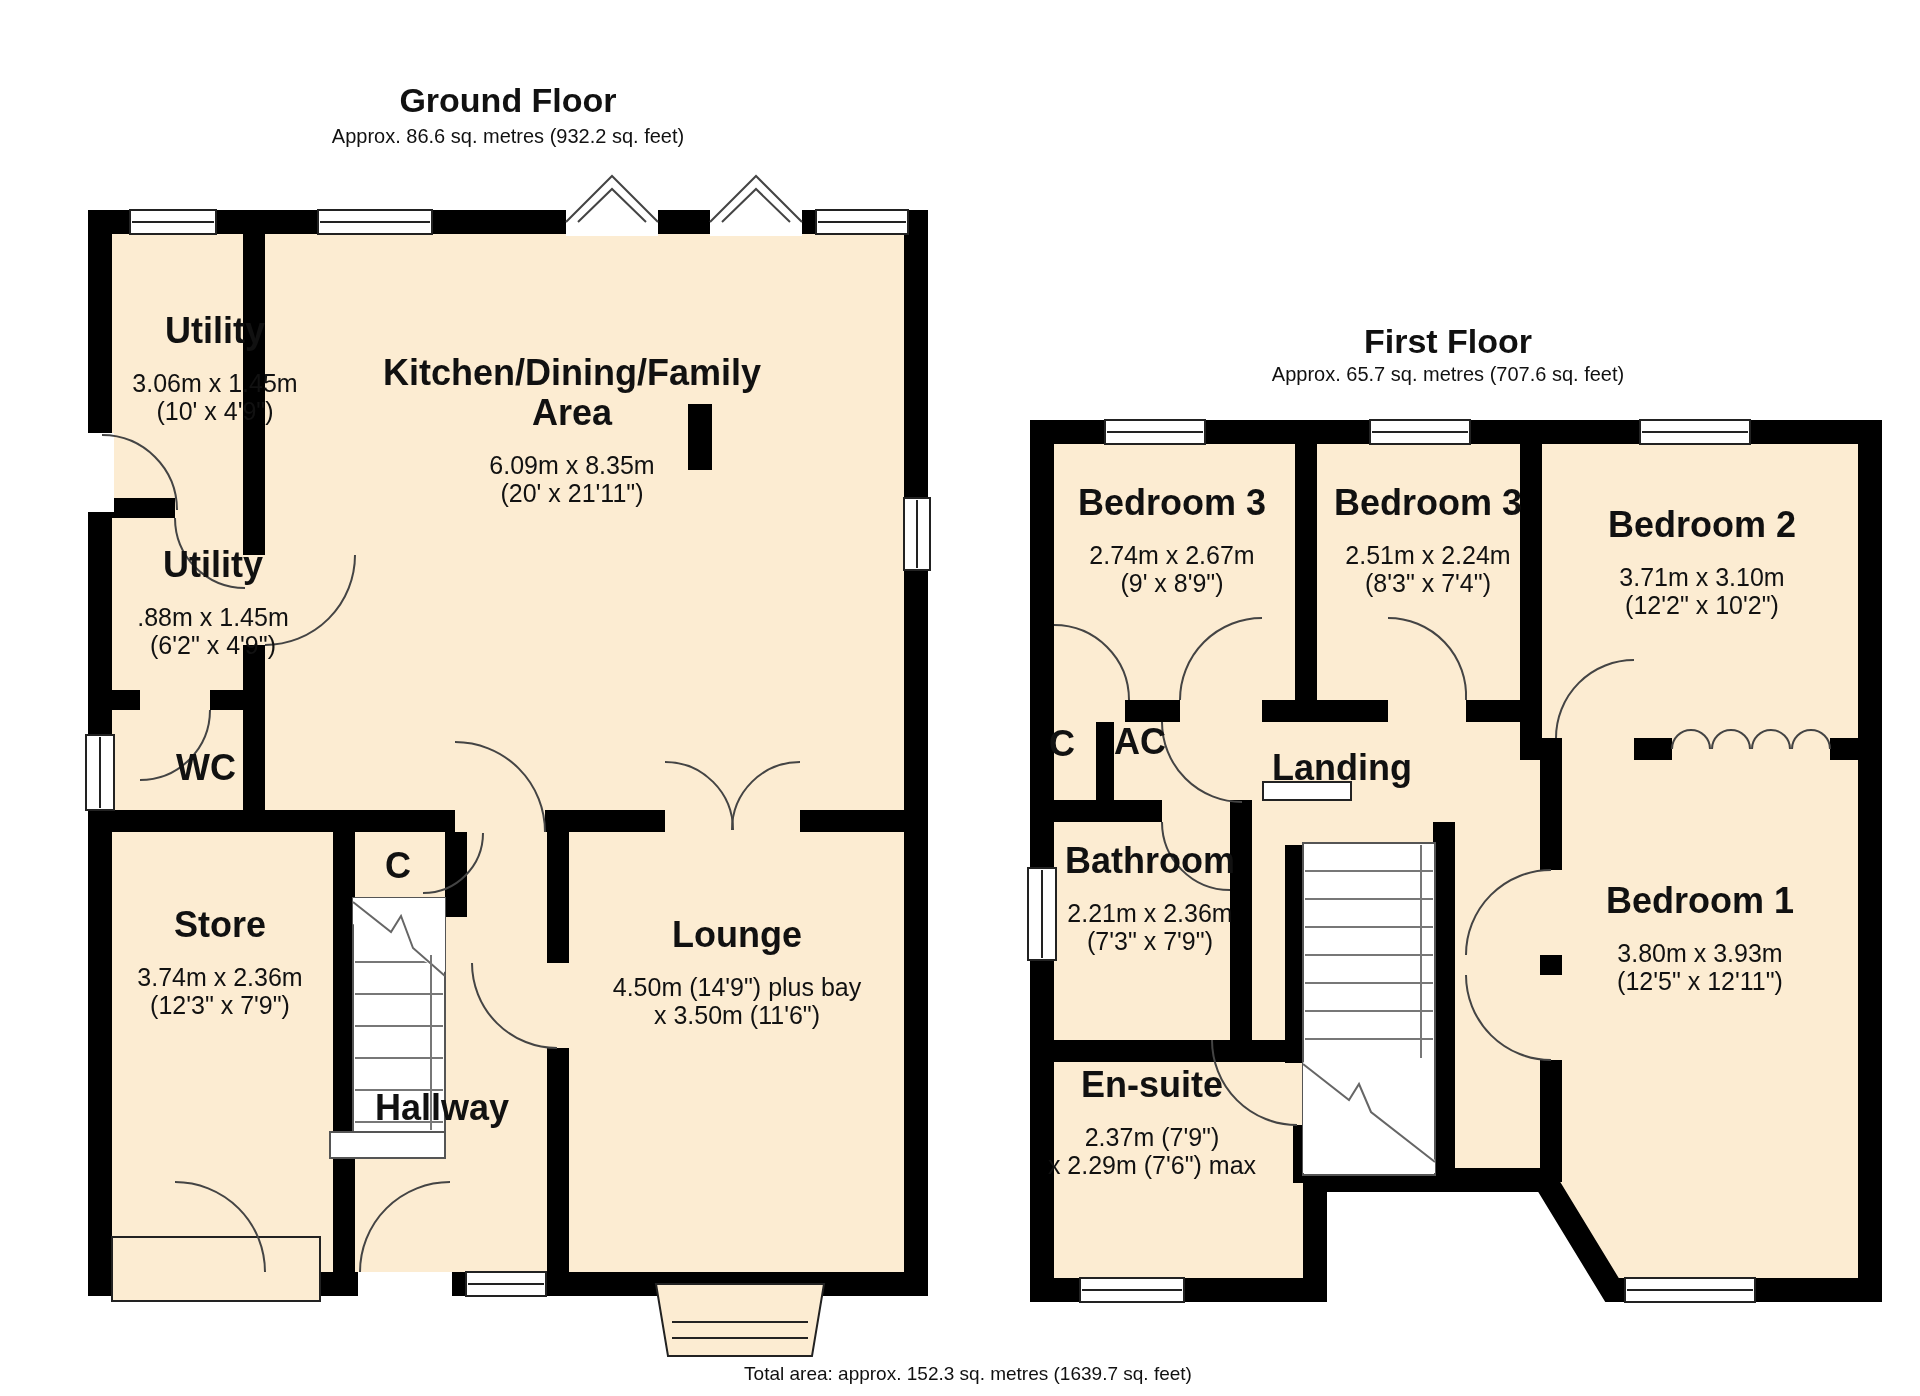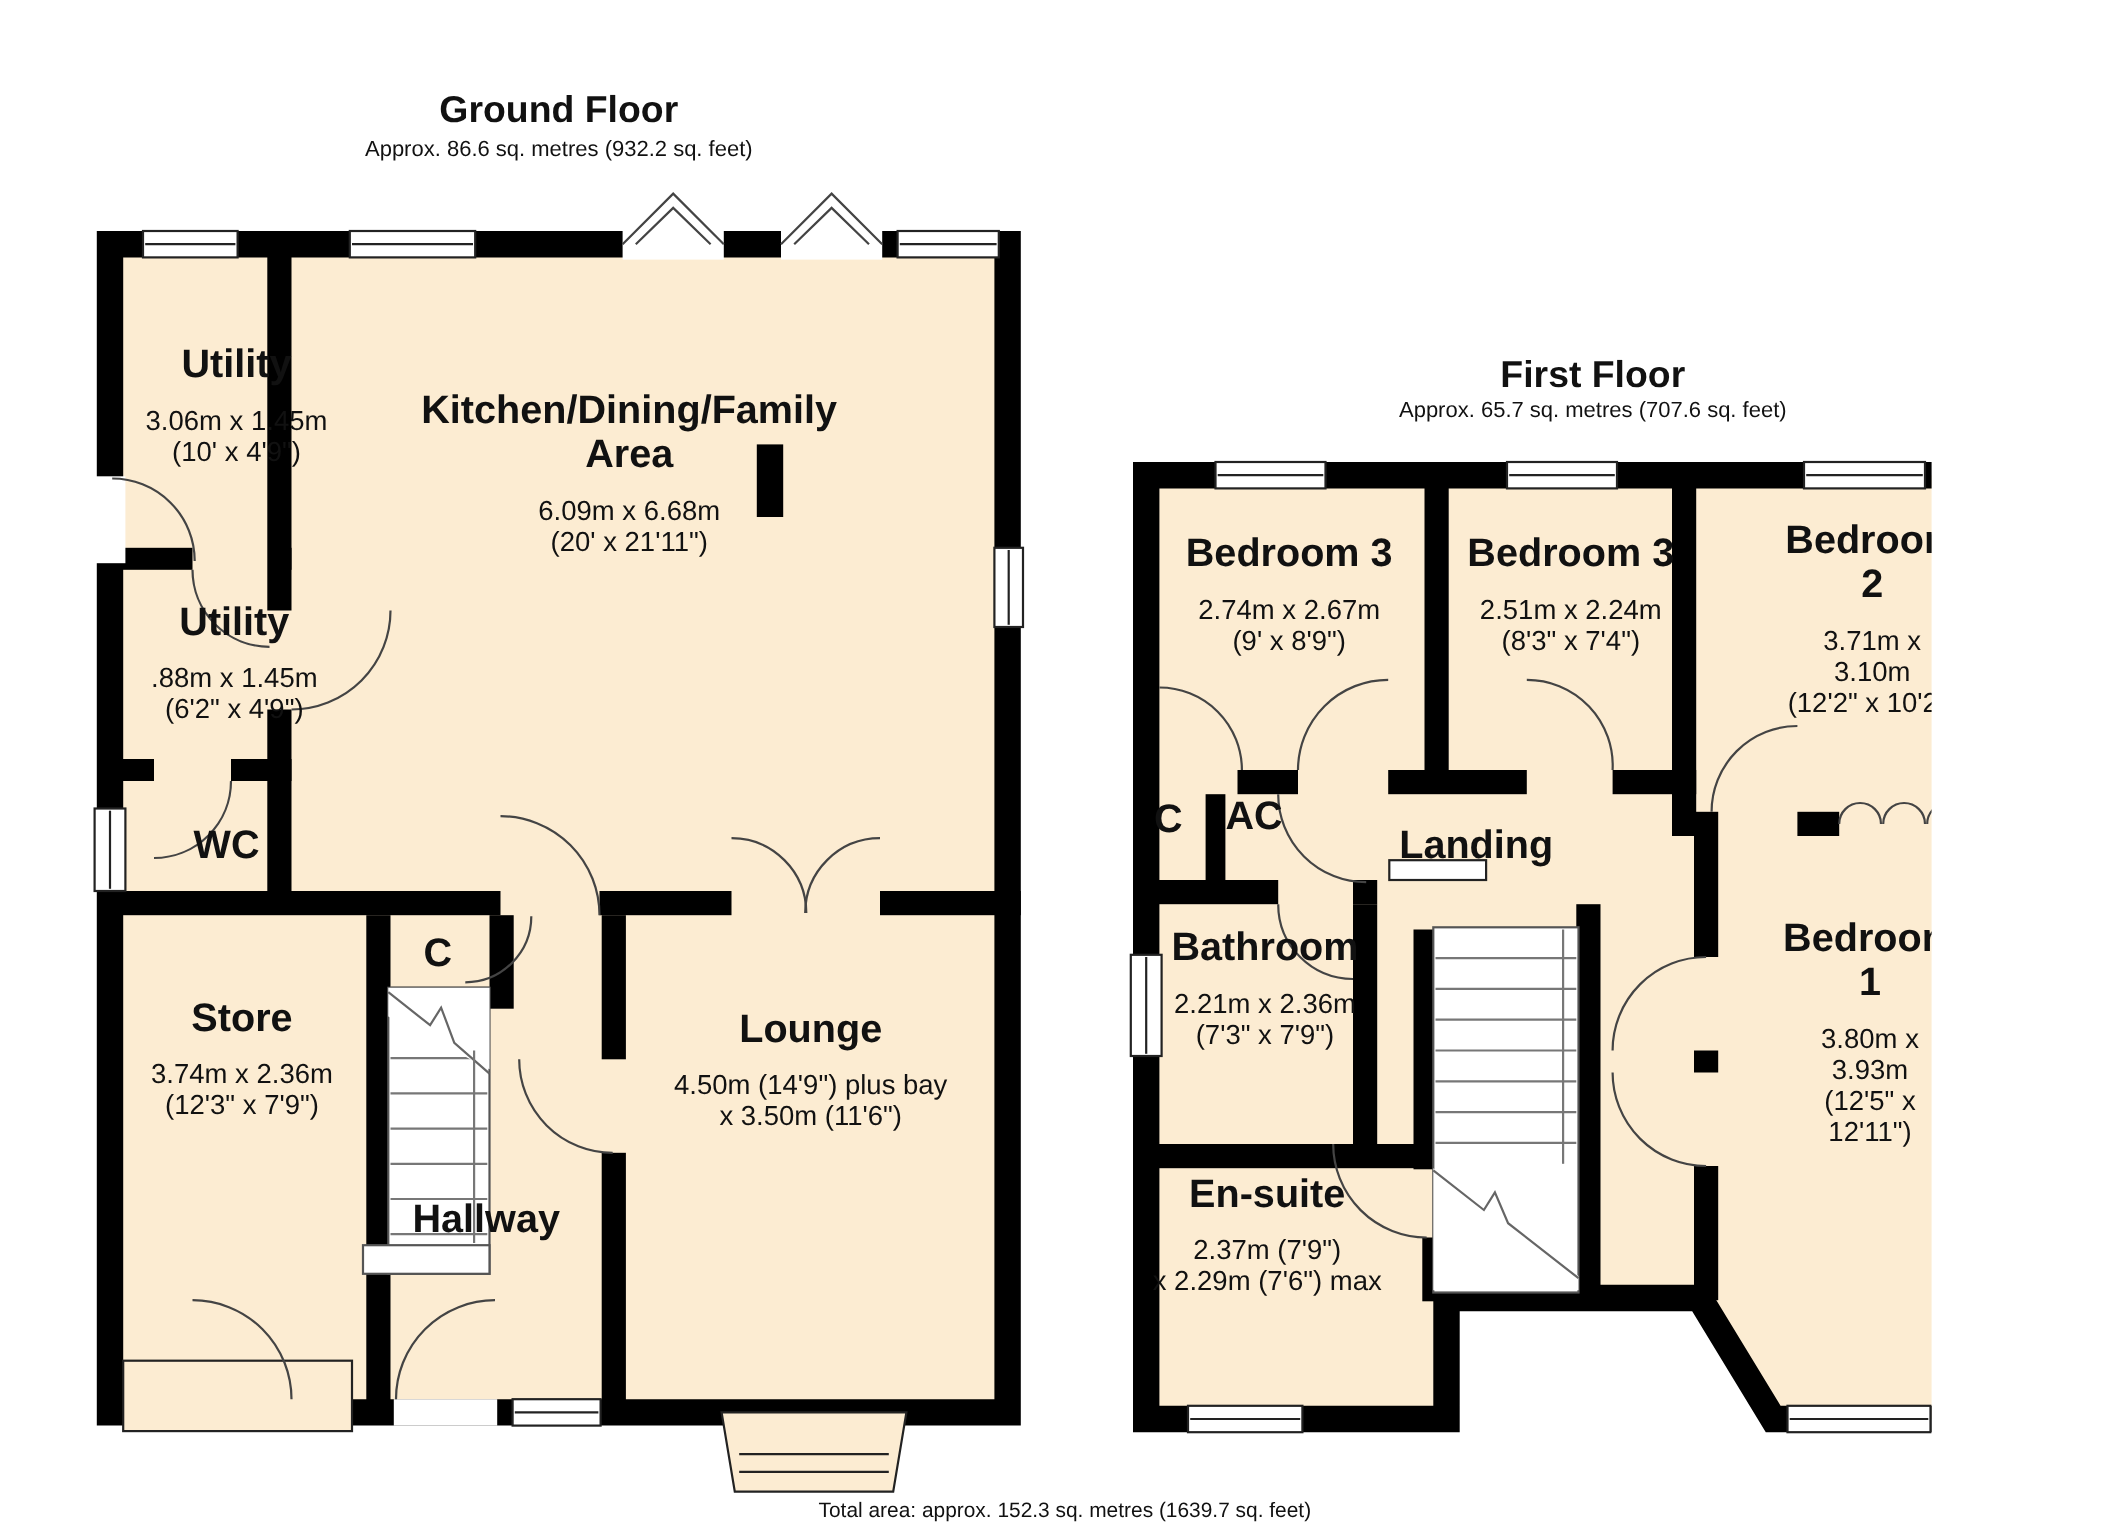--- a/index.html
+++ b/index.html
@@ -4,24 +4,23 @@
 <style>
   :root{
     --wall:#000000;
     --room_fill:#fcecd2;
     --background:#ffffff;
     --text:#111111;
     --thin:#444444;
   }
   html,body{margin:0;padding:0;background:var(--background);}
   #canvas{
-    position:relative;width:1716px;height:1396px;background:var(--background);
+    position:relative;width:1920px;height:1396px;background:var(--background);
     font-family:"Liberation Sans","DejaVu Sans",sans-serif;color:var(--text);
     overflow:hidden;
-    padding-left:40px;
   }
   svg{position:absolute;left:0;top:0;}
   .wall{fill:var(--wall);}
   .roomfill{fill:var(--room_fill);stroke:var(--wall);stroke-width:24px;}
   .annex{fill:var(--room_fill);stroke:#222;stroke-width:2px;}
   .win{fill:#ffffff;stroke:#222;stroke-width:2px;}
   .winline{stroke:#222;stroke-width:2px;}
   .thin{stroke:var(--thin);stroke-width:2px;fill:none;}
   .stair{fill:#ffffff;stroke:#555;stroke-width:2px;}
   .tread{stroke:#777;stroke-width:2px;}
@@ -202,21 +201,21 @@
   <div class="floor-sub" style="left:1448px;top:374px;">Approx. 65.7 sq. metres (707.6 sq. feet)</div>
 
   <div class="label" style="left:215px;top:368px;">
     <div class="rname">Utility</div>
     <div class="rdims">3.06m x 1.45m
 (10' x 4'9")</div>
   </div>
   <div class="label" style="left:572px;top:430px;">
     <div class="rname">Kitchen/Dining/Family
 Area</div>
-    <div class="rdims">6.09m x 6.68m
+    <div class="rdims">6.09m x 8.35m
 (20' x 21'11")</div>
   </div>
   <div class="label" style="left:213px;top:602px;">
     <div class="rname">Utility</div>
     <div class="rdims">.88m x 1.45m
 (6'2" x 4'9")</div>
   </div>
   <div class="label" style="left:206px;top:768px;">
     <div class="rname">WC</div>
   </div>

